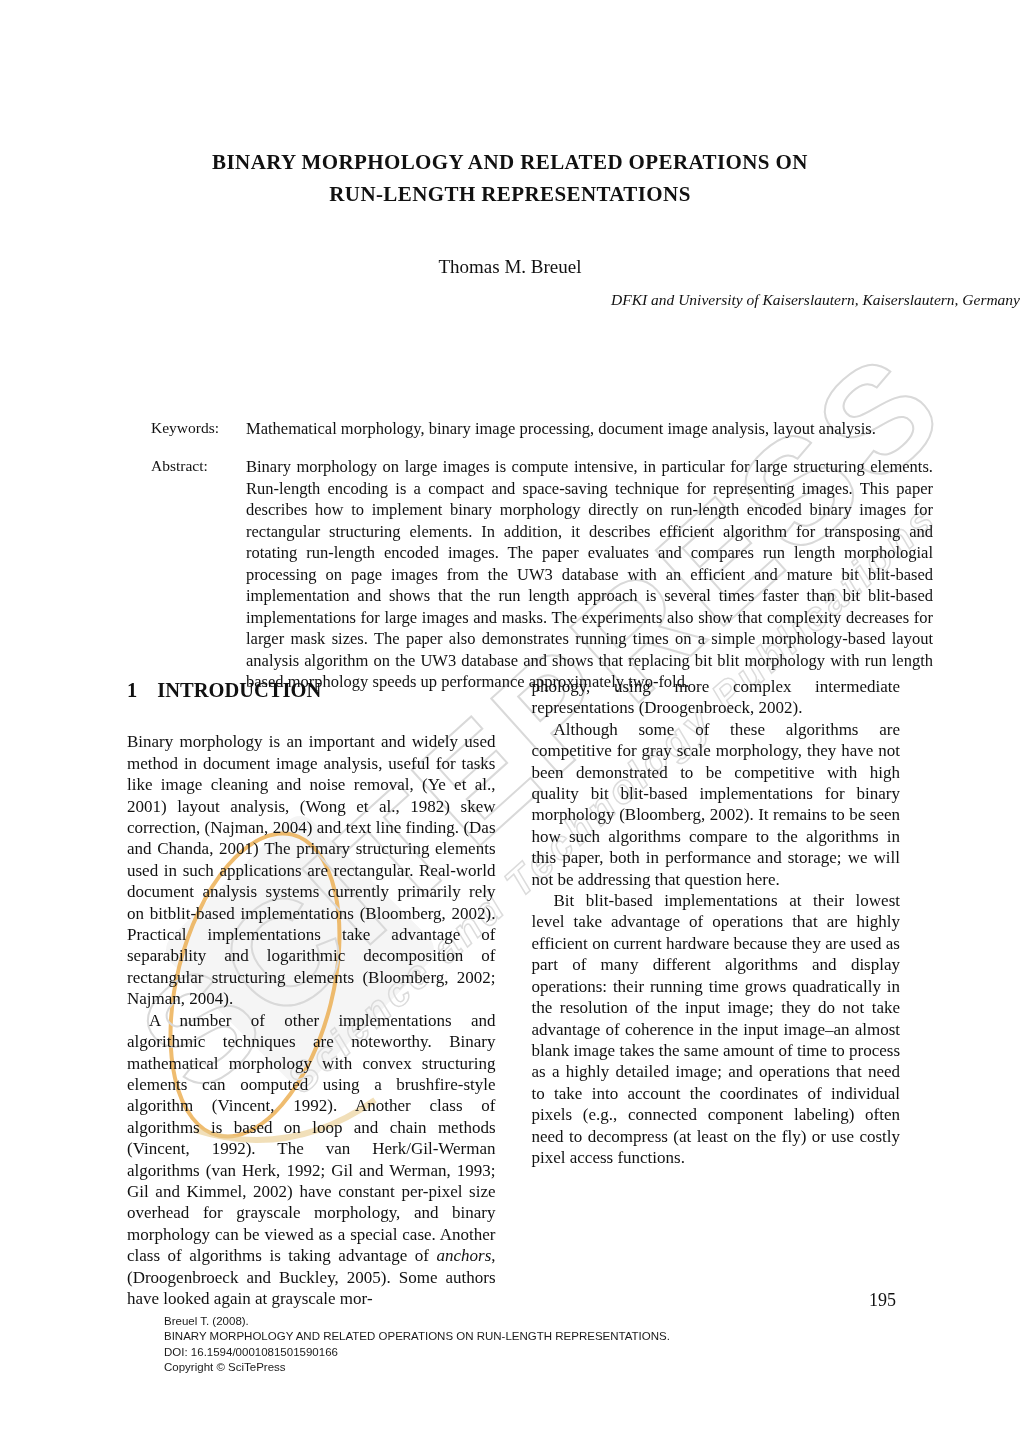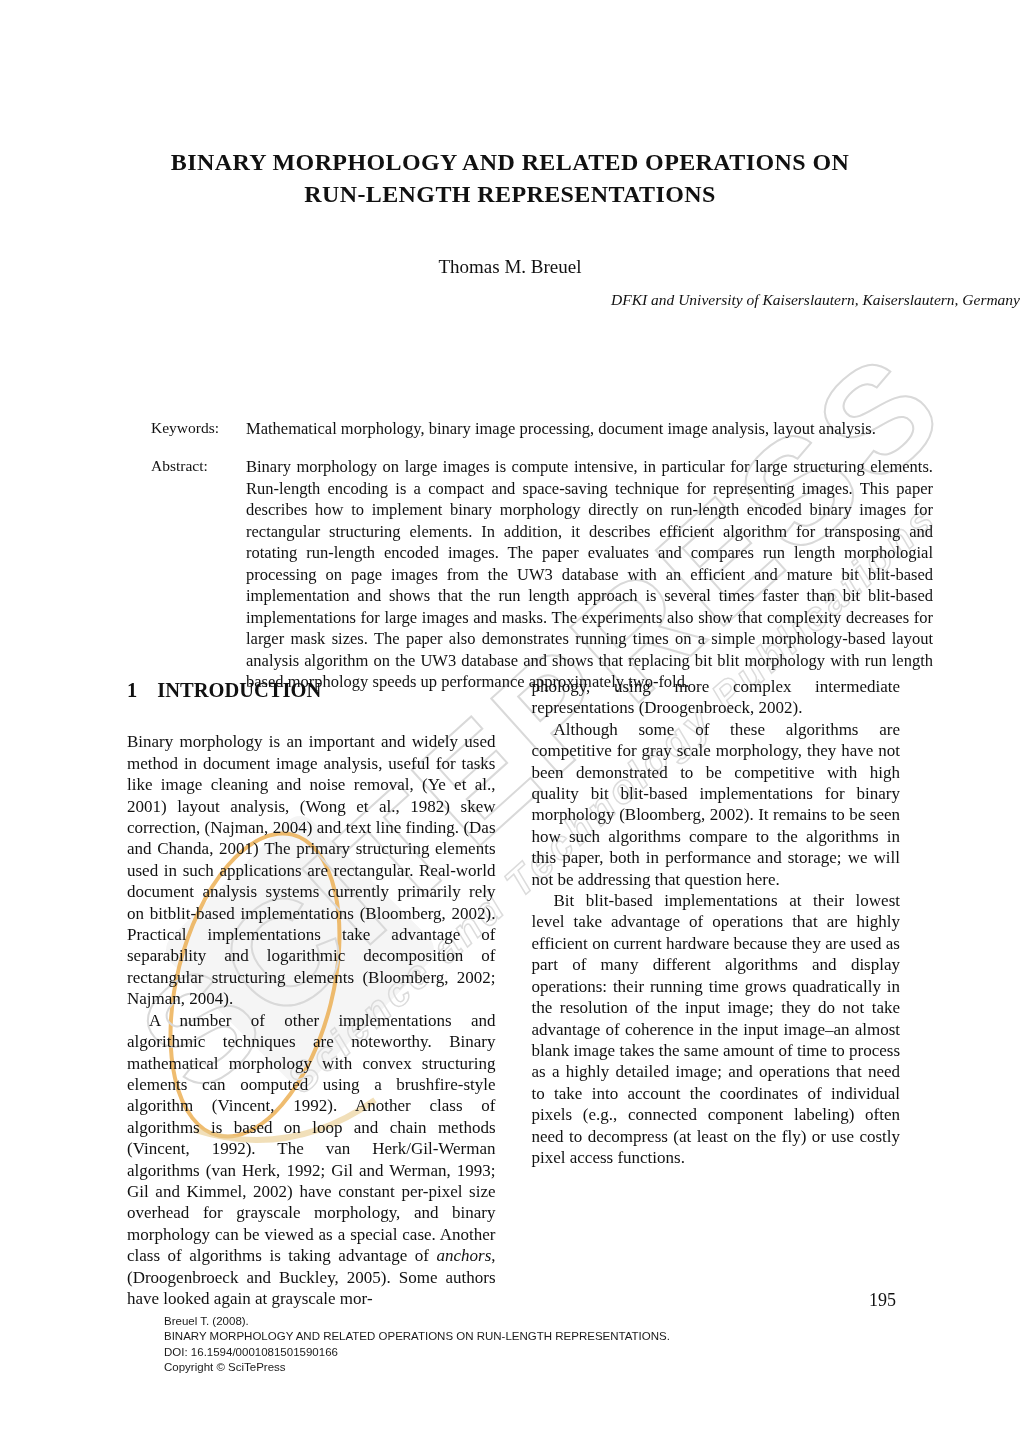--- a/index.html
+++ b/index.html
@@ -70,21 +70,21 @@
     z-index: 1;
   }
 
   .title-block {
     position: absolute;
     left: 0;
     top: 146px;
     width: 100%;
     text-align: center;
     font-weight: bold;
-    font-size: 24px;
+    font-size: 21px;
     line-height: 32px;
     letter-spacing: 0.4px;
   }
   .author {
     position: absolute;
     left: 0;
     top: 256px;
     width: 100%;
     text-align: center;
     font-size: 19px;

